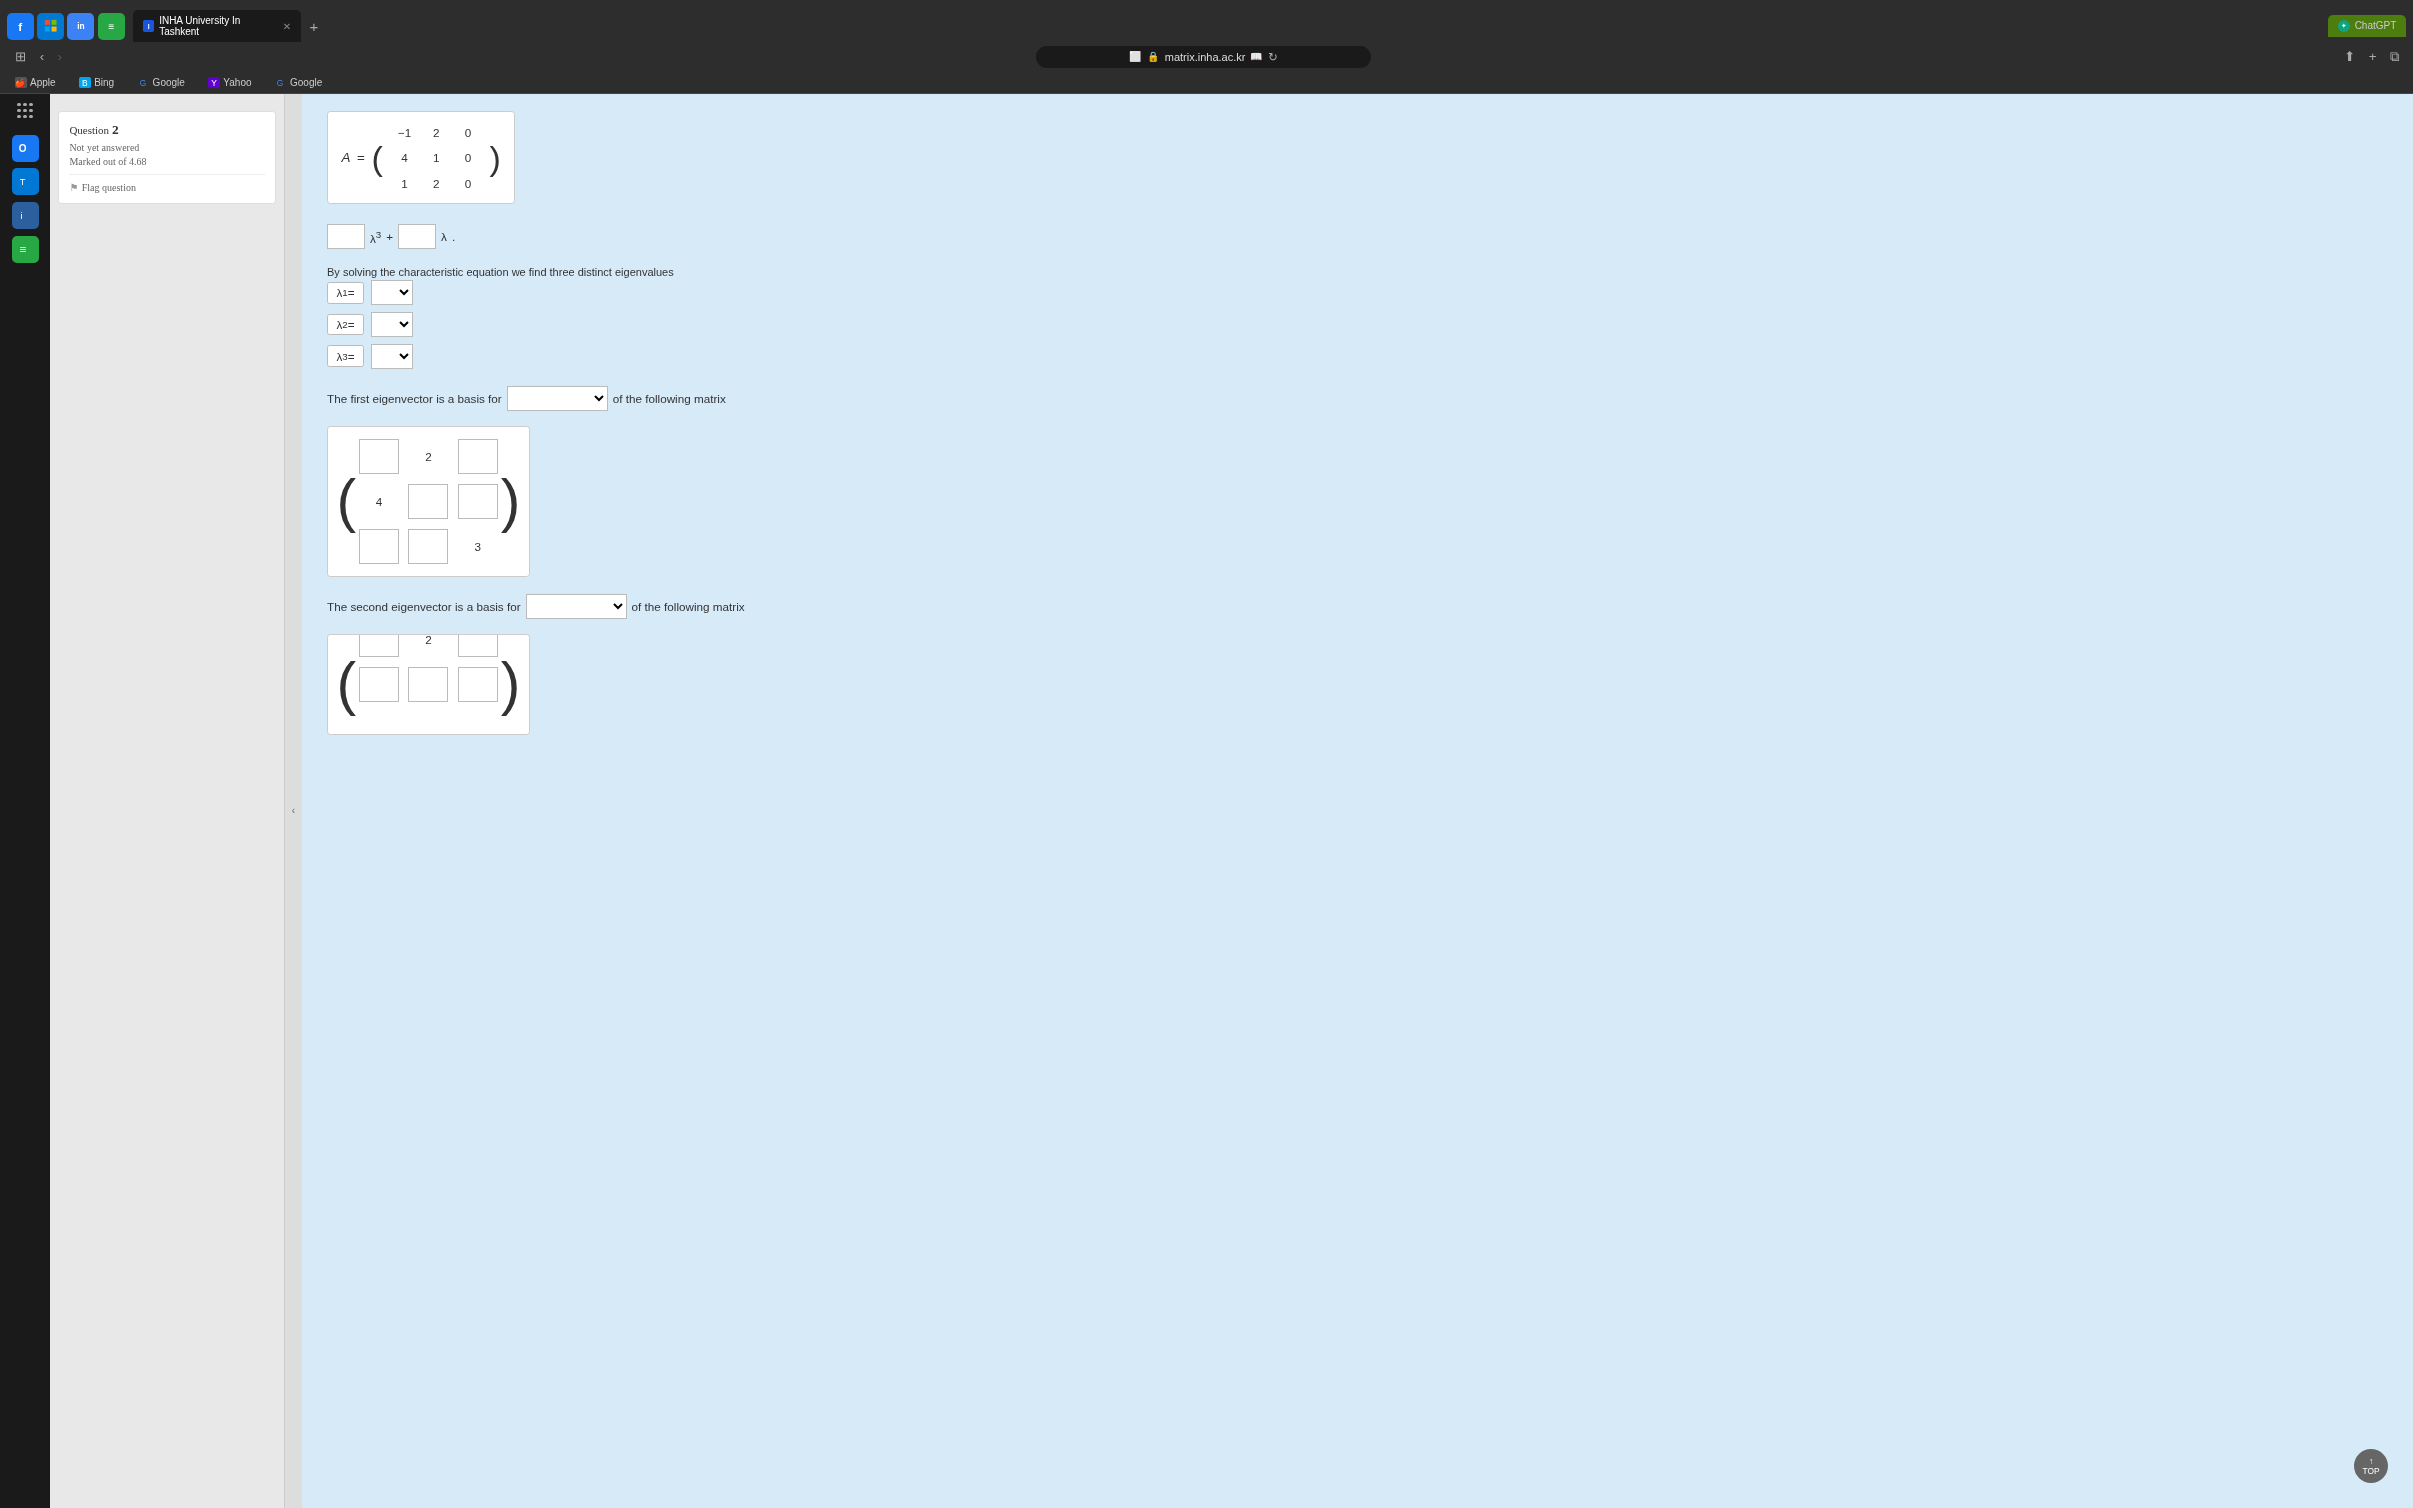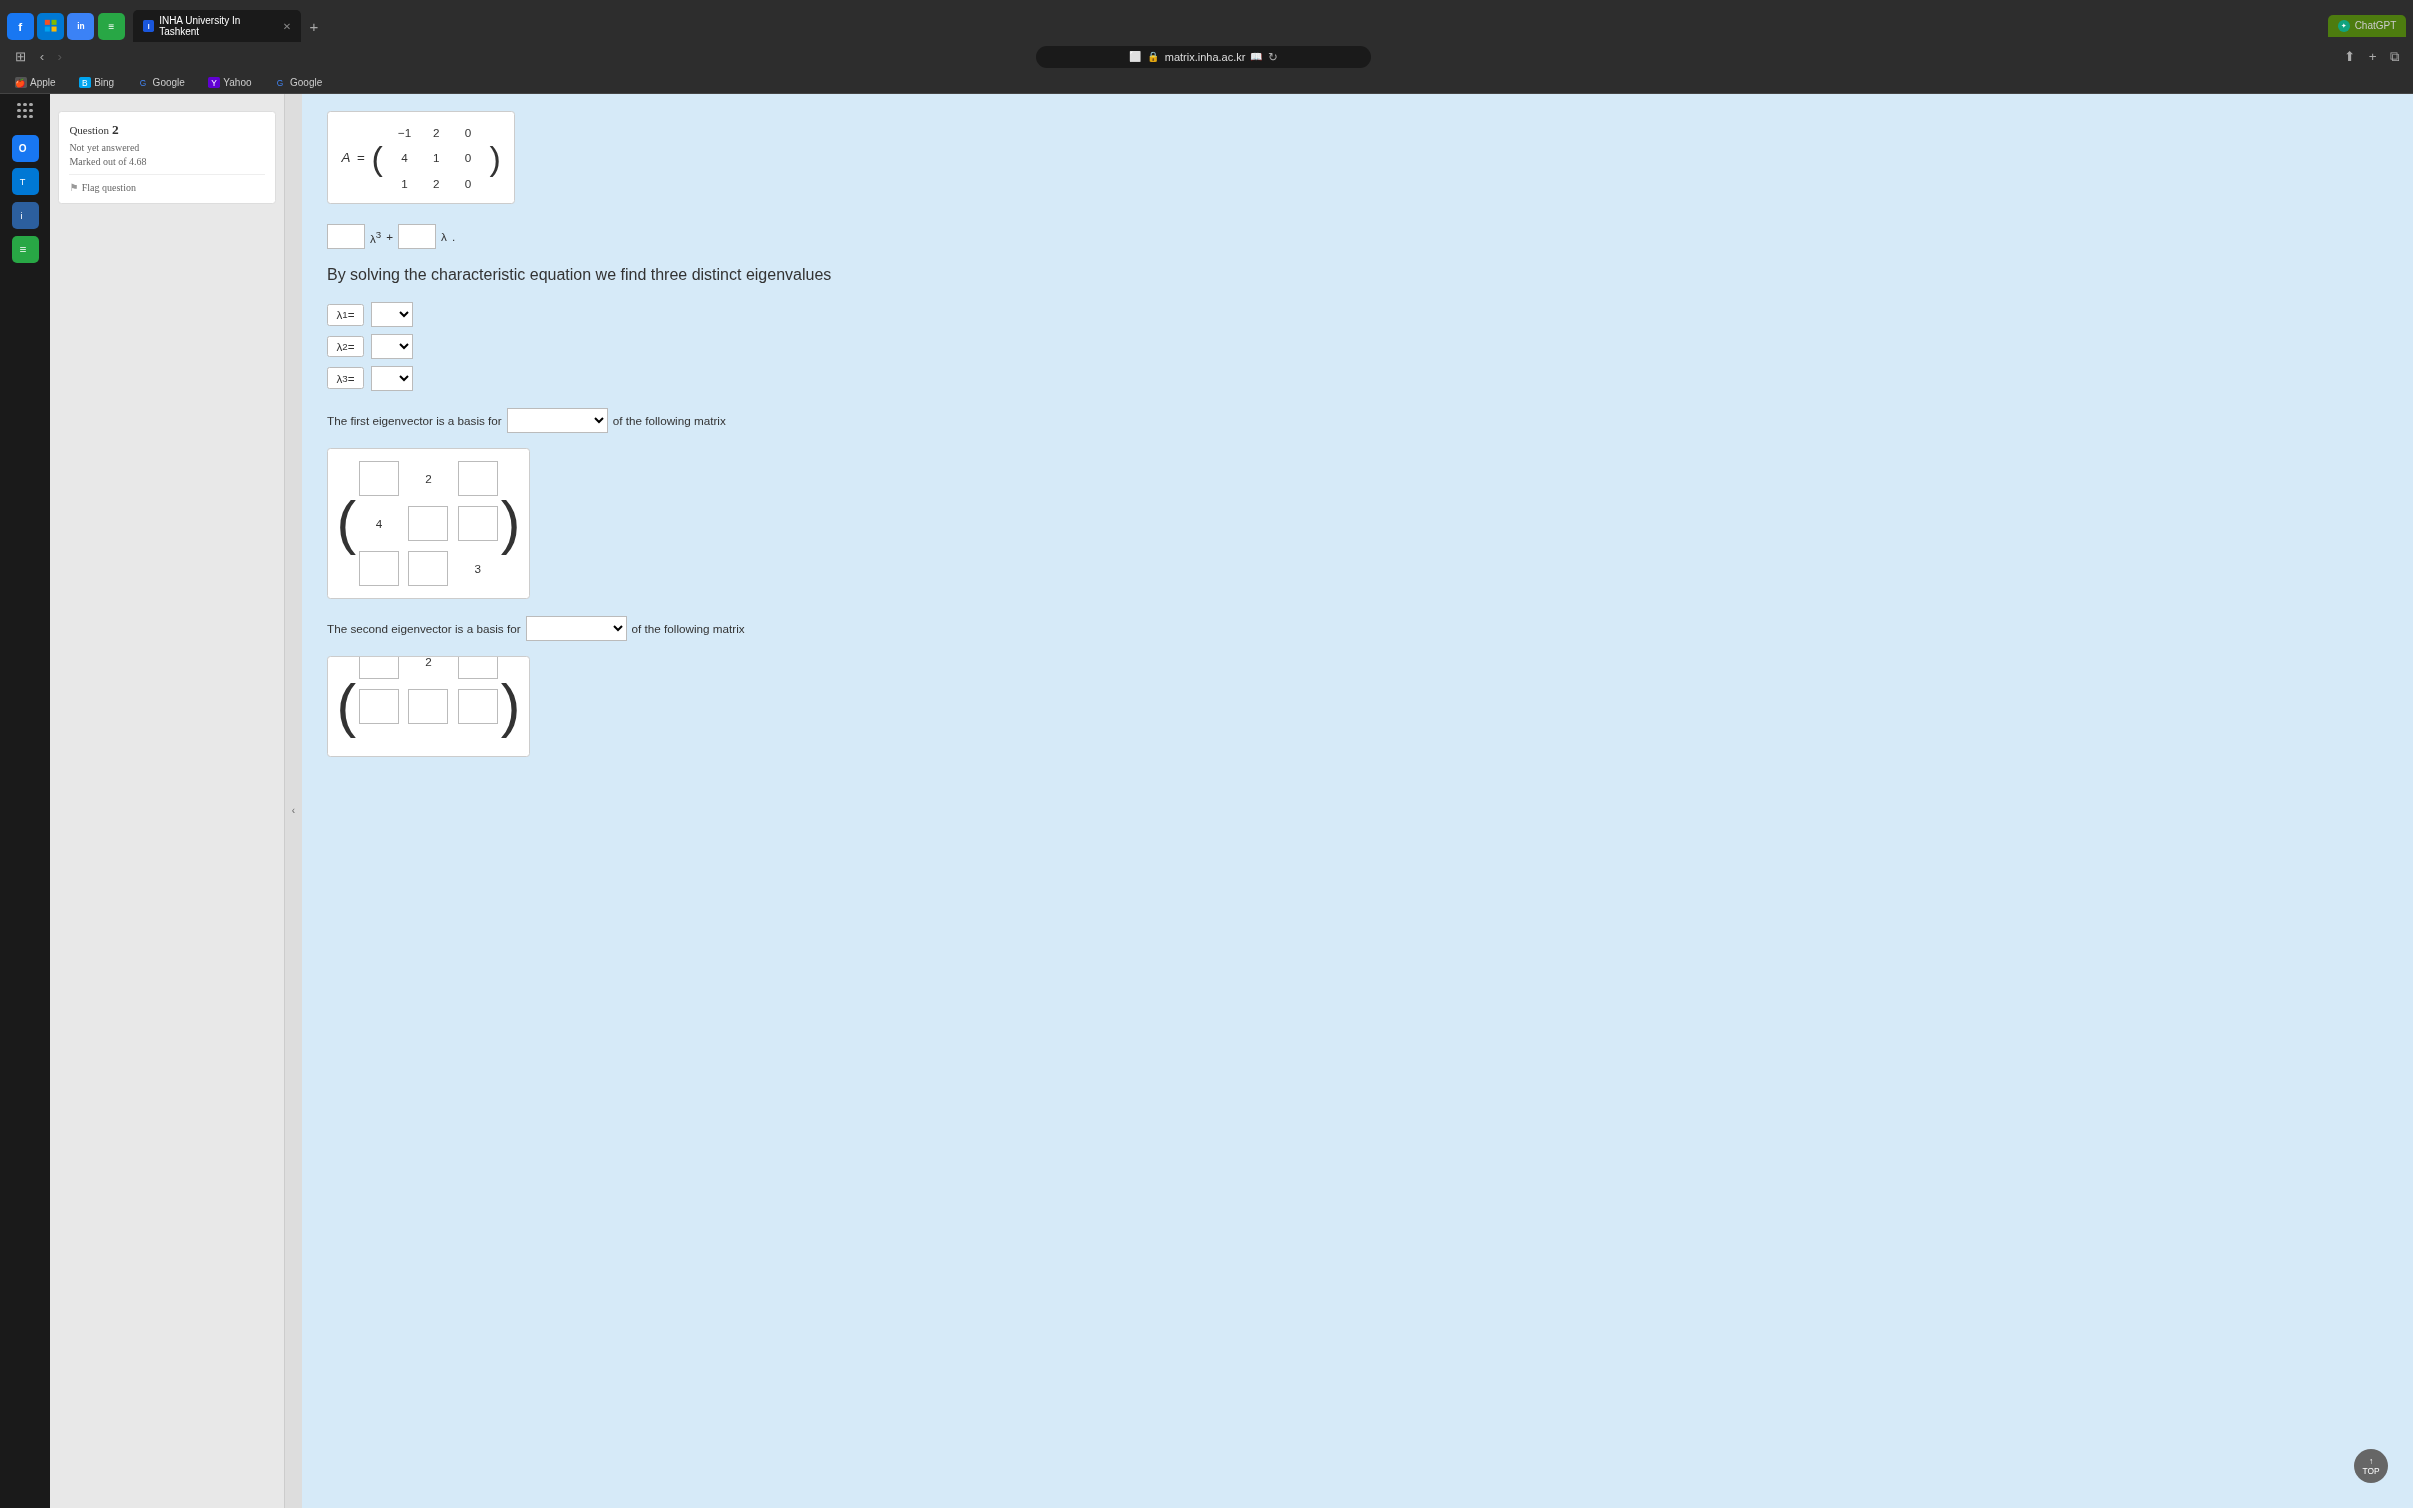--- a/index.html
+++ b/index.html
@@ -64,21 +64,21 @@
     
     .poly-section { margin-bottom: 17px; }
     .poly-text { font-size: 11.7px; color: #333; margin-bottom: 8.4px; }
     .A-box { display: inline-flex; align-items: center; justify-content: center; border: 0.8px solid #ccc; background: white; padding: 1.7px 6.7px; font-style: italic; margin: 0 3.4px; font-size: 11.7px; }
     .poly-inputs { display: flex; align-items: center; gap: 5px; margin-top: 6.7px; }
     .poly-input { width: 38px; height: 25px; border: 0.8px solid #bbb; background: white; text-align: center; font-size: 11px; }
     .poly-term { font-size: 11.7px; color: #333; }
 
     
     .eigenvalues-section { margin-bottom: 17px; }
-    .eigenvalues-text { font-size: 16px; color: #333; margin-bottom: 18px; }
+    .eigenvalues-text { font-size: 11px; color: #333; margin-bottom: 2px; }
     .eigenvalue-row { display: flex; align-items: center; gap: 6.7px; margin-bottom: 6.7px; }
     .eigenvalue-label { display: flex; align-items: center; gap: 0px; font-size: 11.7px; border: 0.8px solid #bbb; background: white; padding: 3.4px 8.4px; border-radius: 2.5px; }
     .eigenvalue-select { width: 42px; height: 25px; border: 0.8px solid #bbb; background: white; font-size: 11px; padding: 1.7px; }
 
     
     .eigenvector-section { margin-bottom: 17px; }
     .eigenvector-text { font-size: 11.7px; color: #333; margin-bottom: 8.4px; display: flex; align-items: center; gap: 5px; flex-wrap: wrap; }
     .eigenvector-select { height: 25px; min-width: 101px; border: 0.8px solid #bbb; background: white; font-size: 11px; padding: 1.7px 3.4px; }
 
     

